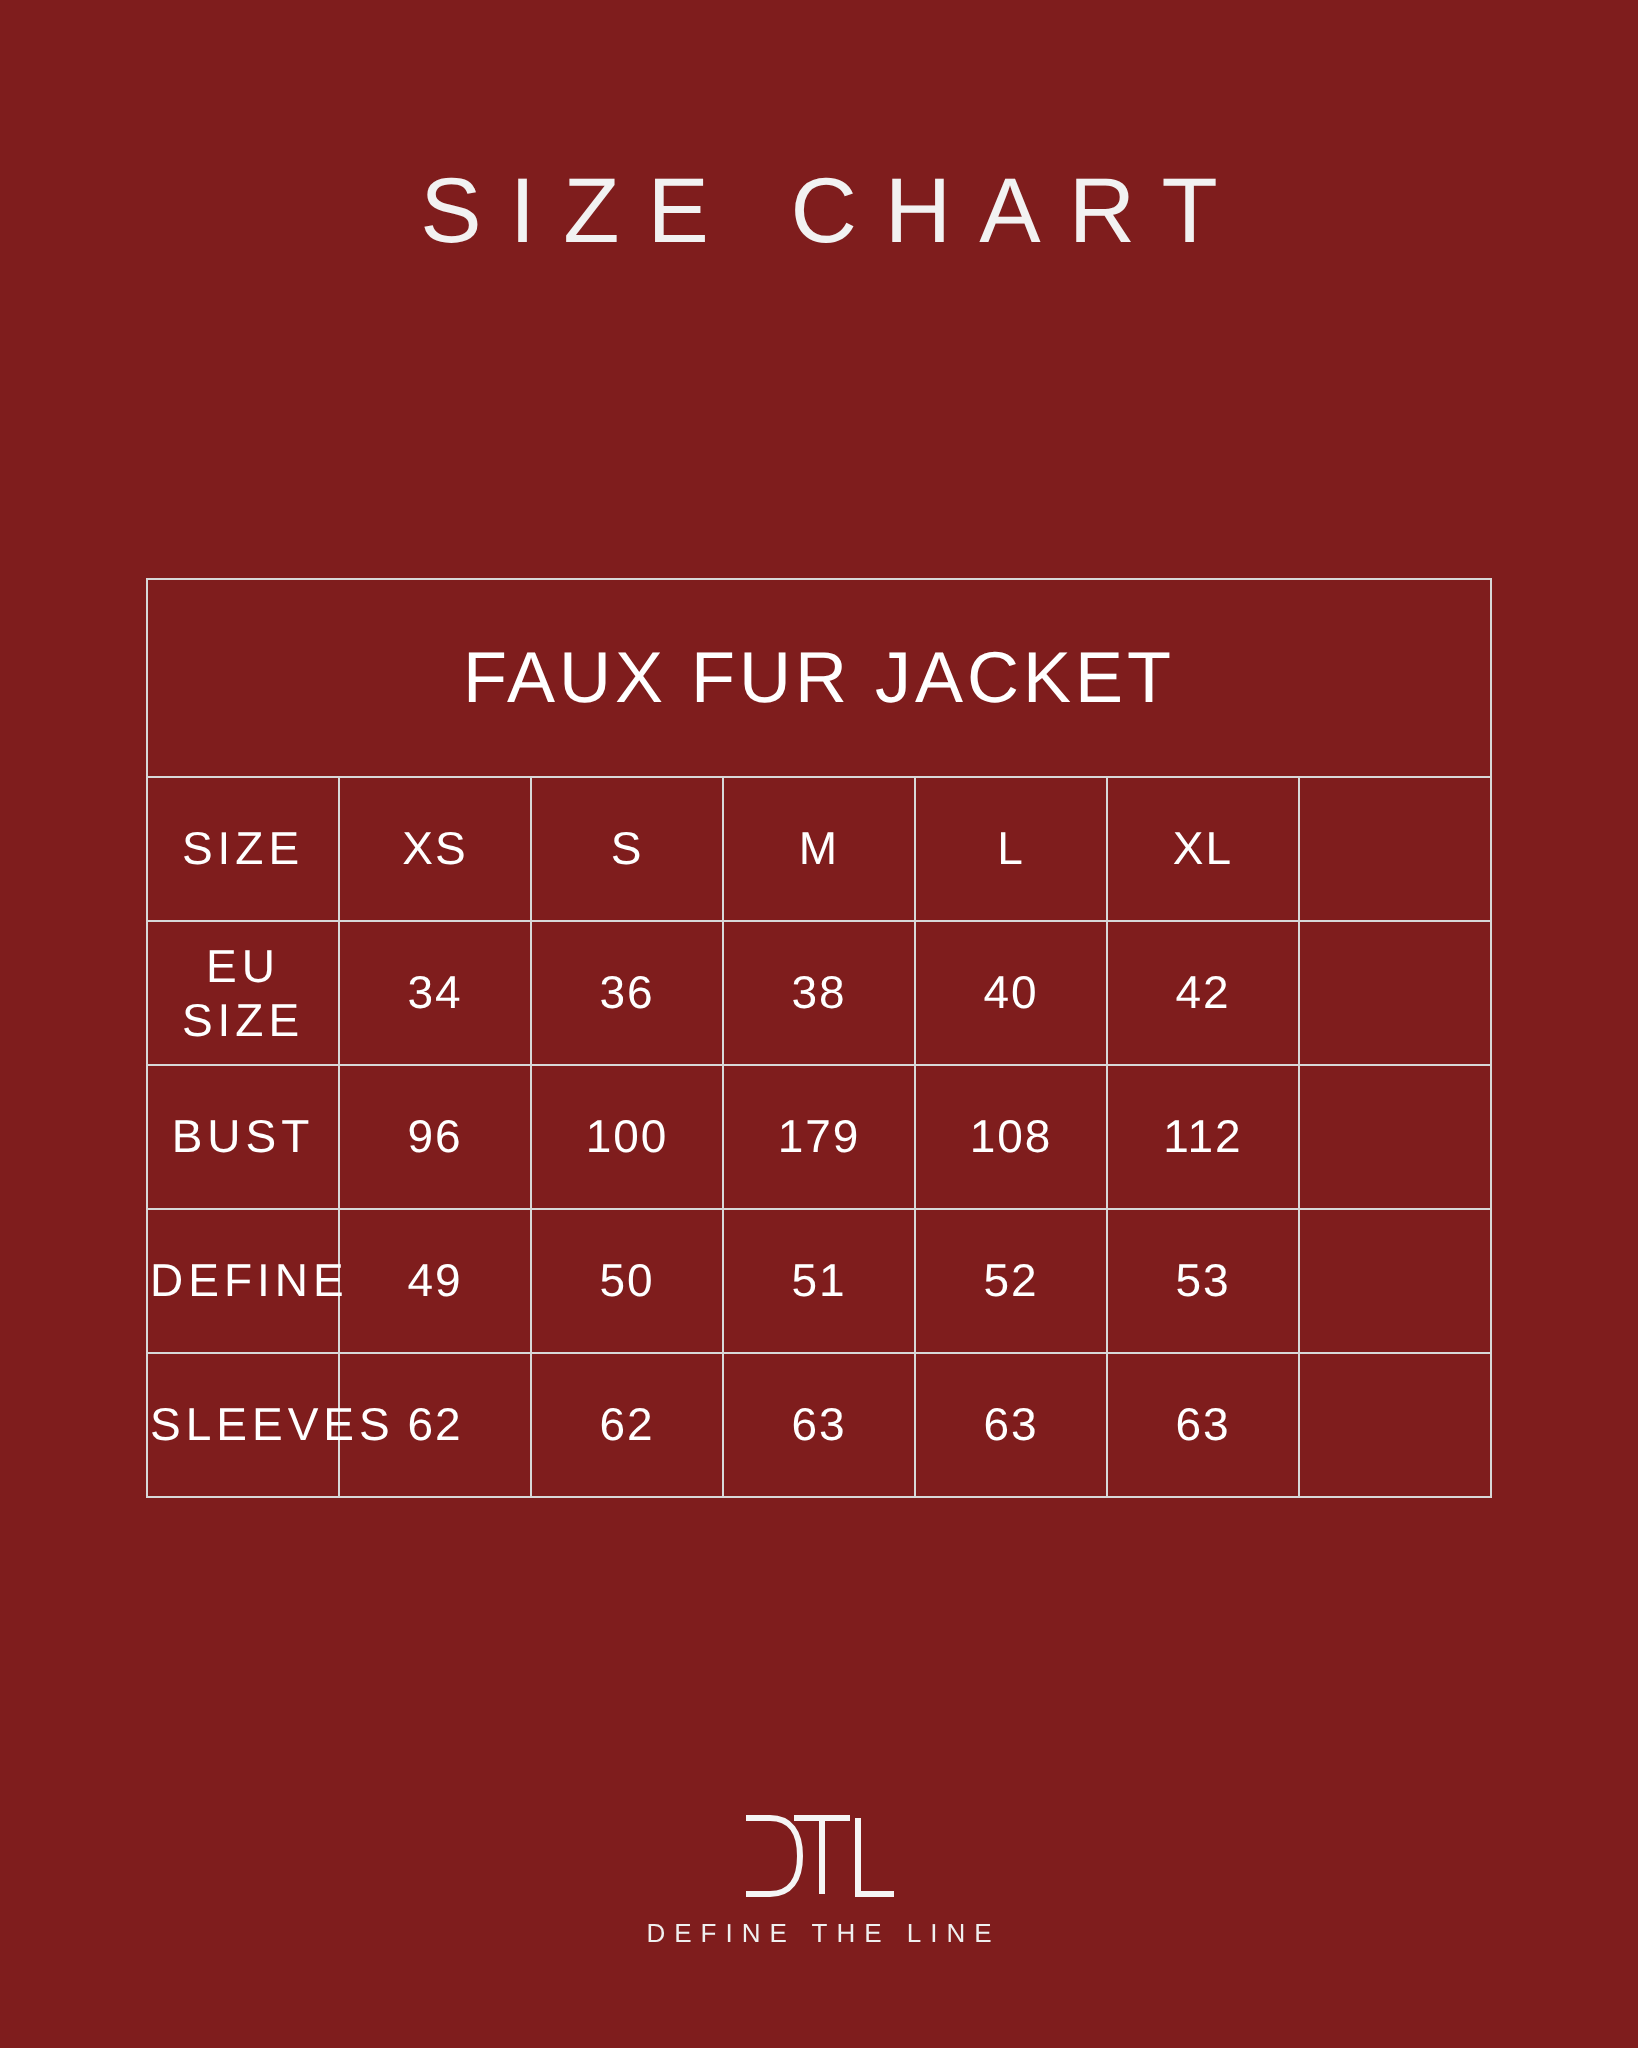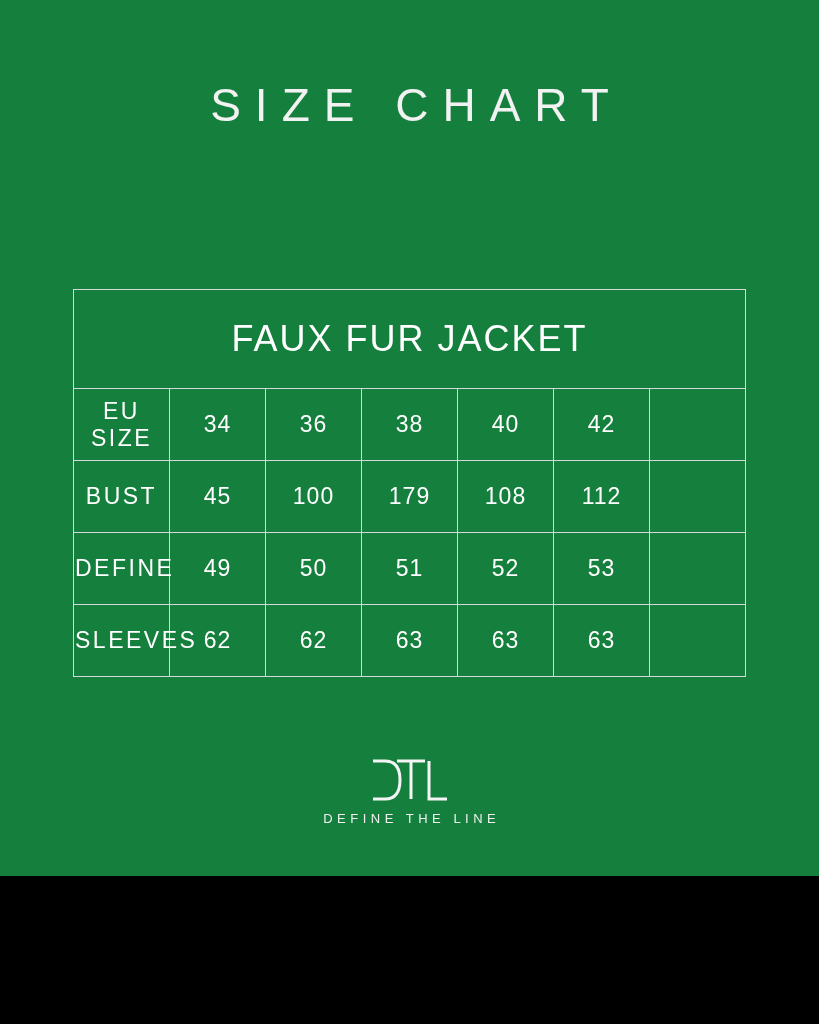--- a/index.html
+++ b/index.html
@@ -11,22 +11,22 @@
     width: 819px;
     height: 1024px;
     position: relative;
     font-family: "Liberation Sans", sans-serif;
     color: #ffffff;
     overflow: hidden;
   }
 
   .page {
     width: 819px;
-    height: 876px;
-    background: #15803d;
+    height: 1024px;
+    background: #7f1d1d;
     position: relative;
     box-sizing: border-box;
   }
 
   .page-title {
     position: absolute;
     top: 78px;
     left: 0;
     width: 100%;
     text-align: center;
@@ -118,34 +118,43 @@
 
   <div class="page-title">SIZE CHART</div>
 
   <div class="chart-wrap">
     <table class="size-table">
       <tbody>
           <tr>
         <td class="product-name" colspan="7">FAUX FUR JACKET</td>
       </tr>
 
+      <tr>
+        <td class="row-label">SIZE</td>
+        <td class="val col-xs">XS</td>
+        <td class="val col-s">S</td>
+        <td class="val col-m">M</td>
+        <td class="val col-l">L</td>
+        <td class="val col-xl">XL</td>
+        <td class="val spacer-col"></td>
+      </tr>
 
       <tr>
         <td class="row-label">EU SIZE</td>
         <td class="val">34</td>
         <td class="val">36</td>
         <td class="val">38</td>
         <td class="val">40</td>
         <td class="val">42</td>
         <td class="val spacer-col"></td>
       </tr>
 
       <tr>
         <td class="row-label">BUST</td>
-        <td class="val">45</td>
+        <td class="val">96</td>
         <td class="val">100</td>
         <td class="val">179</td>
         <td class="val">108</td>
         <td class="val">112</td>
         <td class="val spacer-col"></td>
       </tr>
 
       <tr>
         <td class="row-label">DEFINE</td>
         <td class="val">49</td>

